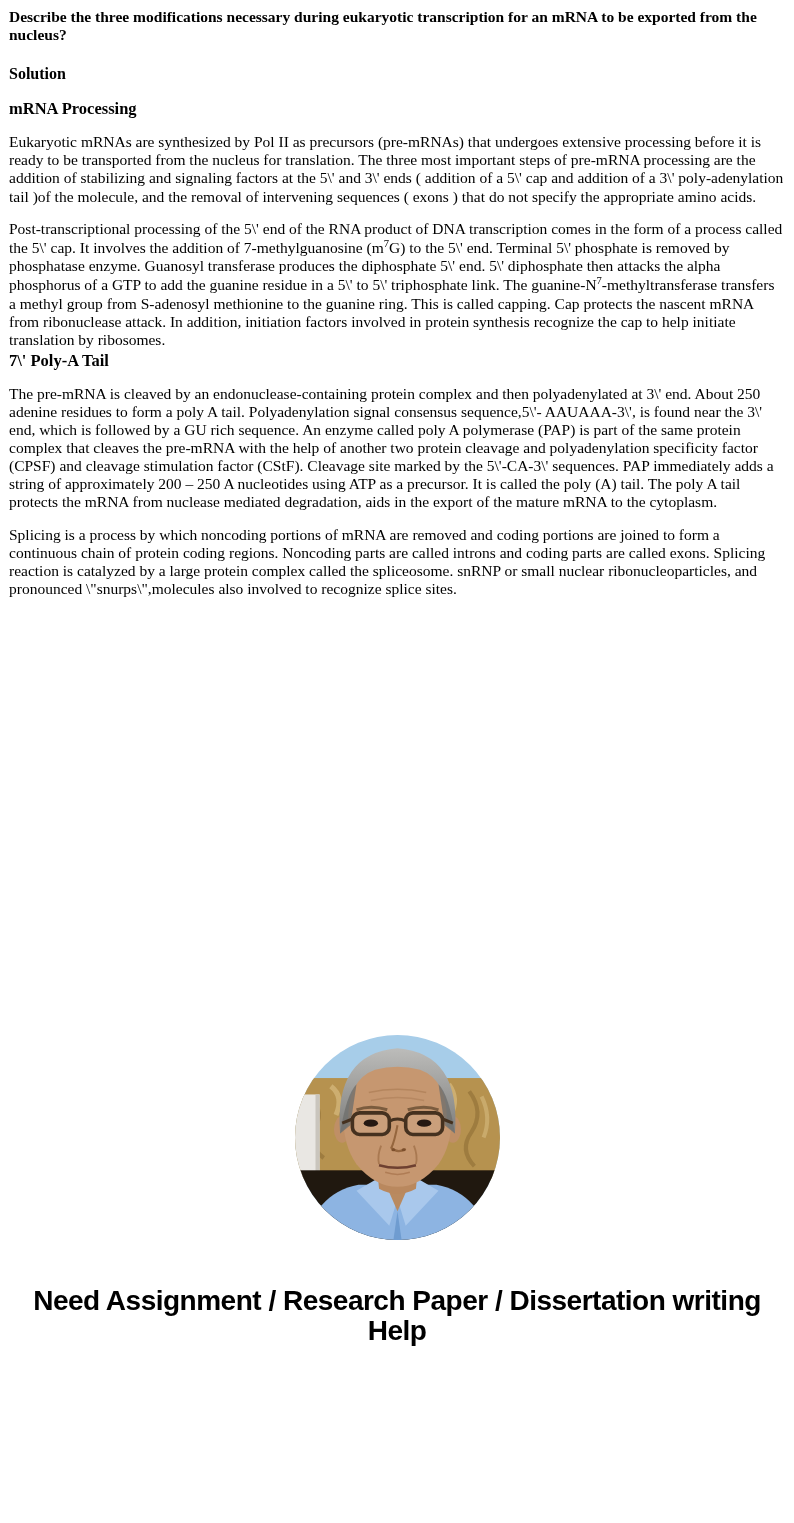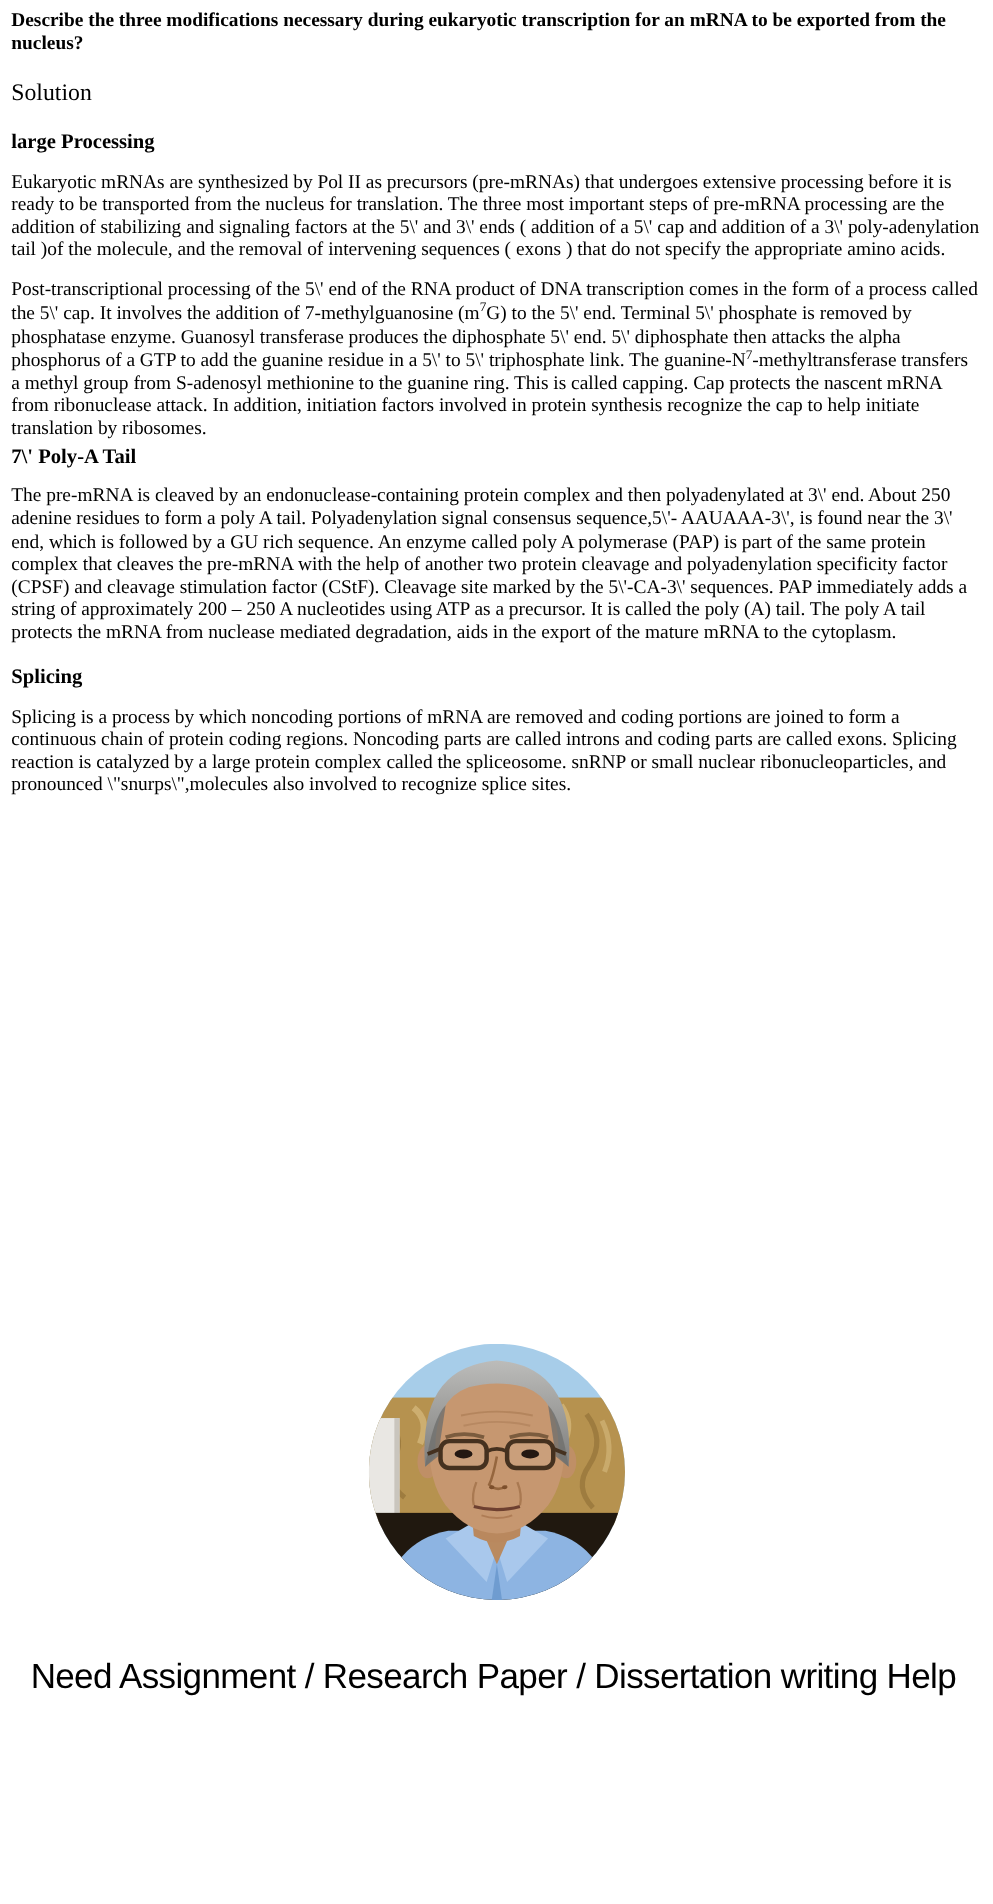--- a/index.html
+++ b/index.html
@@ -11,22 +11,22 @@
     color: #000000;
     font-family: "Liberation Serif", "DejaVu Serif", serif;
     font-size: 15.5px;
     line-height: 1.17;
   }
   .doc {
     padding: 8px 9px 0 9px;
   }
   .q { margin: 0; font-weight: bold; }
   h2.sol {
-    font-size: 19px;
-    font-weight: normal;
+    font-size: 16px;
+    font-weight: bold;
     margin: 20px 0 0 0;
     line-height: 1.2;
   }
   h4.sec {
     font-size: 16.5px;
     font-weight: bold;
     margin: 16px 0 0 0;
     line-height: 1.2;
   }
   h4.sec.tight { margin-top: 2px; }
@@ -34,48 +34,47 @@
   sup { font-size: 0.68em; }
   .spacer { height: 437px; }
   .photo-wrap {
     width: 205px;
     height: 205px;
     margin: 0 auto;
   }
   .footer {
     margin: 46px auto 0 auto;
     max-width: 745px;
-    text-align: left;
+    text-align: center;
     font-family: "Liberation Sans", "DejaVu Sans", sans-serif;
-    font-weight: normal;
+    font-weight: bold;
     font-size: 28px;
     line-height: 30px;
     letter-spacing: -0.5px;
     color: #000000;
     padding-bottom: 30px;
   }
 </style>
 </head>
 <body>
 
 <div class="doc">
 
   <p class="q">Describe the three modifications necessary during eukaryotic transcription for an mRNA to be exported from the nucleus?</p>
 
   <h2 class="sol">Solution</h2>
 
-  <h4 class="sec">large Processing</h4>
+  <h4 class="sec">mRNA Processing</h4>
   <p class="body-p">Eukaryotic mRNAs are synthesized by Pol II as precursors (pre-mRNAs) that undergoes extensive processing before it is ready to be transported from the nucleus for translation. The three most important steps of pre-mRNA processing are the addition of stabilizing and signaling factors at the 5\' and 3\' ends ( addition of a 5\' cap and addition of a 3\' poly-adenylation tail )of the molecule, and the removal of intervening sequences ( exons ) that do not specify the appropriate amino acids.</p>
 
   <p class="body-p"><span>Post-transcriptional processing of the 5\' end of the RNA product of DNA transcription comes in the form of a process called the 5\' cap. It involves the addition of 7-methylguanosine (m</span><sup>7</sup><span>G) to the 5\' end. Terminal 5\' phosphate is removed by phosphatase enzyme. Guanosyl transferase produces the diphosphate 5\' end. 5\' diphosphate then attacks the alpha phosphorus of a GTP to add the guanine residue in a 5\' to 5\' triphosphate link. The guanine-N</span><sup>7</sup><span>-methyltransferase transfers a methyl group from S-adenosyl methionine to the guanine ring. This is called capping. Cap protects the nascent mRNA from ribonuclease attack. In addition, initiation factors involved in protein synthesis recognize the cap to help initiate translation by ribosomes.</span></p>
 
   <h4 class="sec tight">7\' Poly-A Tail</h4>
   <p class="body-p">The pre-mRNA is cleaved by an endonuclease-containing protein complex and then polyadenylated at 3\' end. About 250 adenine residues to form a poly A tail. Polyadenylation signal consensus sequence,5\'- AAUAAA-3\', is found near the 3\' end, which is followed by a GU rich sequence. An enzyme called poly A polymerase (PAP) is part of the same protein complex that cleaves the pre-mRNA with the help of another two protein cleavage and polyadenylation specificity factor (CPSF) and cleavage stimulation factor (CStF). Cleavage site marked by the 5\'-CA-3\' sequences. PAP immediately adds a string of approximately 200 – 250 A nucleotides using ATP as a precursor. It is called the poly (A) tail. The poly A tail protects the mRNA from nuclease mediated degradation, aids in the export of the mature mRNA to the cytoplasm.</p>
 
-  <h4 class="sec">Splicing</h4>
   <p class="body-p">Splicing is a process by which noncoding portions of mRNA are removed and coding portions are joined to form a continuous chain of protein coding regions. Noncoding parts are called introns and coding parts are called exons. Splicing reaction is catalyzed by a large protein complex called the spliceosome. snRNP or small nuclear ribonucleoparticles, and pronounced \"snurps\",molecules also involved to recognize splice sites.</p>
 
 </div>
 
 <div class="spacer"></div>
 
 <div class="photo-wrap">
   <svg width="205" height="205" viewBox="0 0 200 200" aria-hidden="true">
     <defs>
       <clipPath id="circ">

